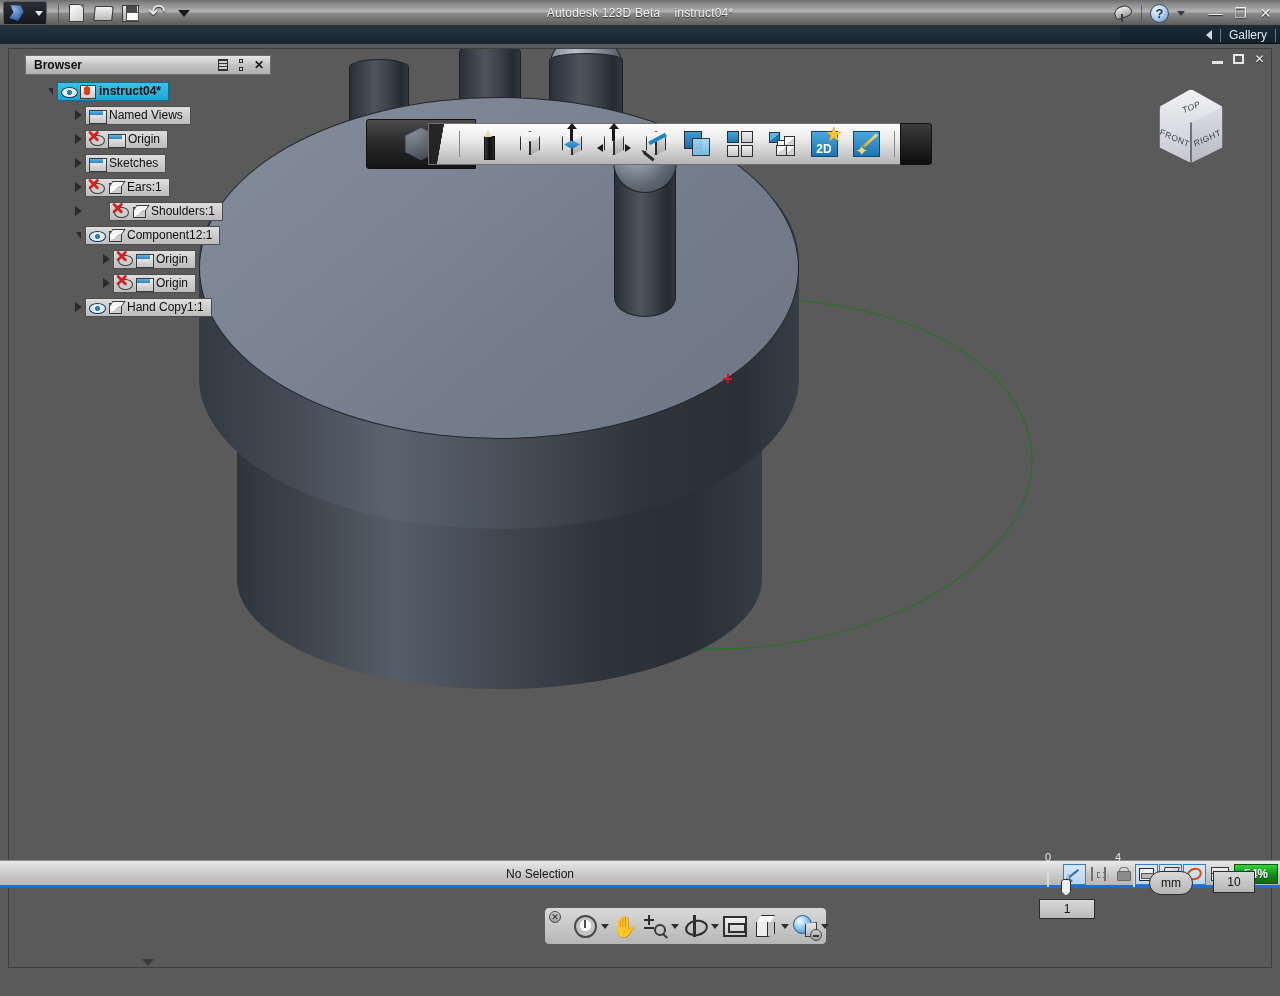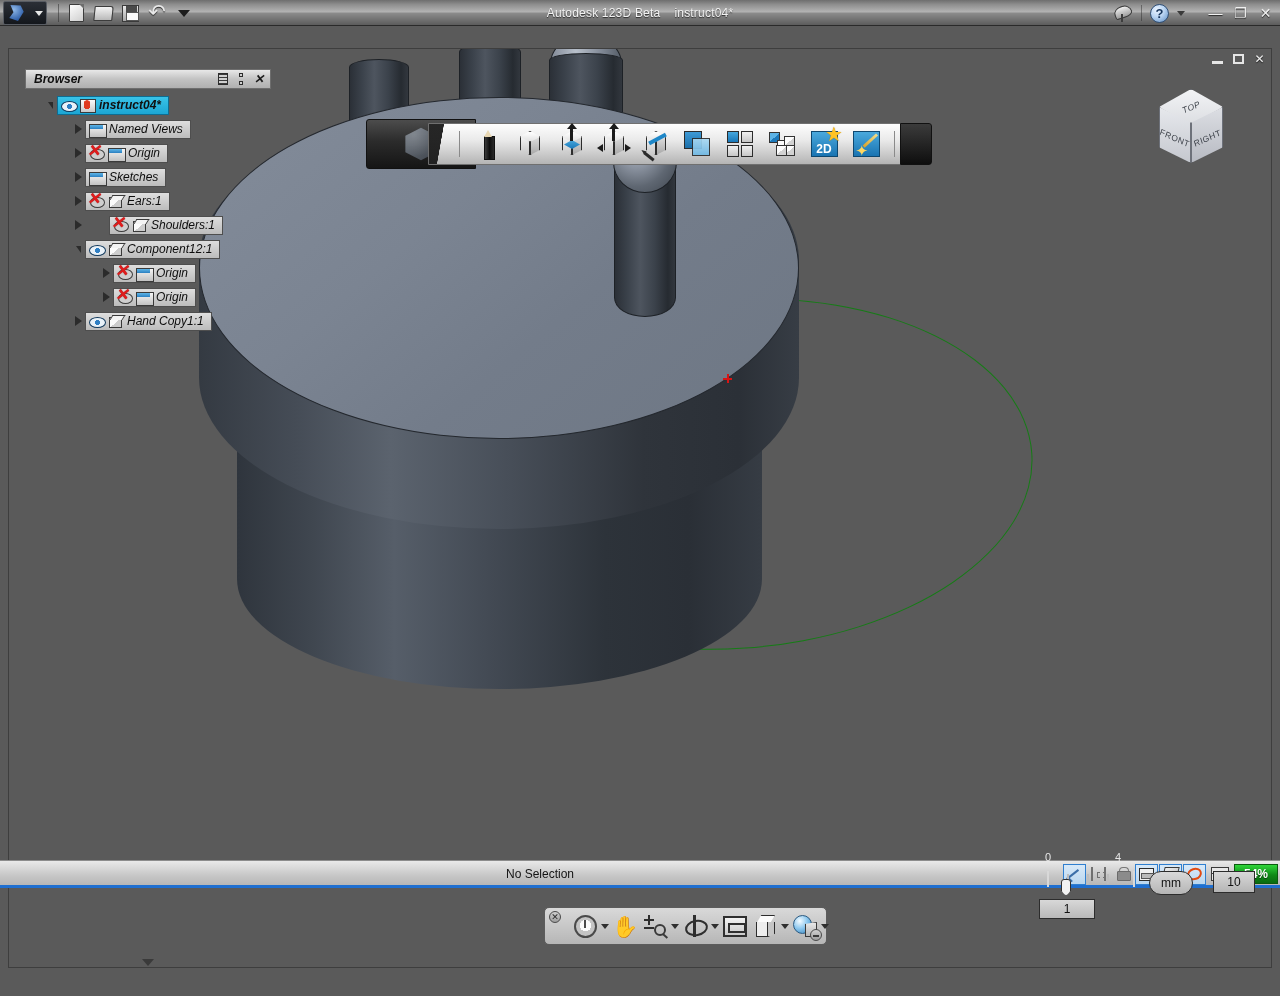--- a/index.html
+++ b/index.html
@@ -131,21 +131,21 @@
   .peg-dome {
     position: absolute; border-radius: 50%;
     background: radial-gradient(ellipse at 36% 26%, #b9c1cc 0%, #8b93a0 32%, #5f6772 62%, #3d444d 100%);
     border: 1px solid #1d2126;
   }
   .red-mark { position: absolute; left: 714px; top: 325px; width: 9px; height: 9px; }
   .red-mark::before { content:""; position:absolute; left:0; top:3.5px; width:9px; height:2px; background:#d81414; }
   .red-mark::after { content:""; position:absolute; left:3.5px; top:0; width:2px; height:9px; background:#d81414; }
 
   
-  .browser { position: absolute; left: 16px; top: 20px; width: 246px; z-index: 20; font-style: italic; }
+  .browser { position: absolute; left: 16px; top: 6px; width: 246px; z-index: 20; }
   .browser-head {
     height: 20px; background: linear-gradient(to bottom, #e8e8e8, #c3c3c3 50%, #b0b0b0);
     border: 1px solid #6e6e6e; display: flex; align-items: center; padding: 0 3px;
   }
   .browser-title { font-size: 12px; font-weight: bold; color: #101010; flex: 1; padding-left: 5px; }
   .bh-ico { width: 16px; height: 15px; margin-left: 2px; display: flex; align-items: center; justify-content: center;
     border: 1px solid transparent; }
   .ico-grid { width: 10px; height: 12px; border: 1px solid #2c2c2c; background:
      repeating-linear-gradient(to bottom, #3a3a3a 0 1px, #cfcfcf 1px 3px); }
   .ico-dots { width: 4px; height: 12px; display: flex; flex-direction: column; justify-content: space-between; }
@@ -499,20 +499,29 @@
       <div class="sep-v" style="width:1px;height:16px;background:rgba(40,40,40,.45);"></div>
       <div class="ico-help">?</div>
       <div class="caret-sm"></div>
       <div style="width:6px"></div>
       <div class="winbtn">—</div>
       <div class="winbtn">❐</div>
       <div class="winbtn">✕</div>
     </div>
   </div>
 
+  <div class="galbar">
+    <div class="left-pad"></div>
+    <div class="gal-group">
+      <div class="gal-arrow"></div>
+      <div class="gal-div"></div>
+      <div class="gal-label">Gallery</div>
+      <div class="gal-div"></div>
+    </div>
+  </div>
 
   <div class="mdi">
 
     <div class="mdi-ctrls">
       <div class="mdi-btn">
           <div class="mdi-min"></div>
         </div>
       <div class="mdi-btn">
           <div class="mdi-max"></div>
         </div>

